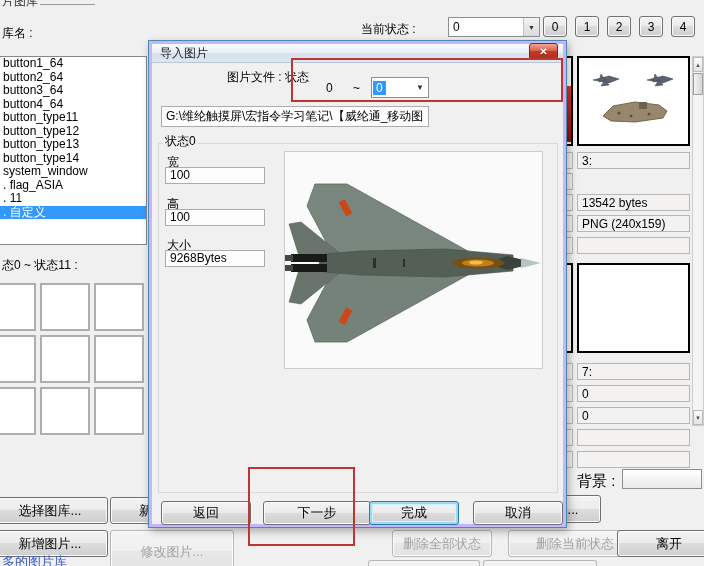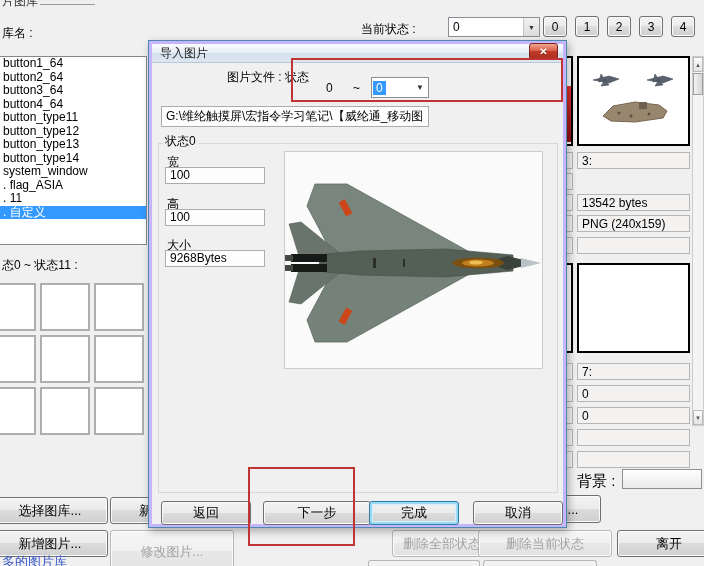--- a/index.html
+++ b/index.html
@@ -174,21 +174,21 @@
   <div class="lbl" style="left:577px; top:472px; font-size:15px;">背景 :</div>
   <div class="abs" style="left:622px; top:469px; width:80px; height:20px; border:1px solid #8b9097; background:linear-gradient(#ffffff,#e9e9e9);"></div>
 
   <div class="scroll">
     <div class="sbtn" style="top:0;">▲</div>
     <div class="sthumb"></div>
     <div class="sbtn" style="bottom:0;">▼</div>
   </div>
 
   <div class="btn disabled" style="left:368px; top:530px; width:100px; height:27px;margin-left:24px;">删除全部状态</div>
-  <div class="btn disabled" style="left:478px; top:530px; width:134px; height:27px;">删除当前状态</div>
+  <div class="btn disabled" style="left:508px; top:530px; width:134px; height:27px;">删除当前状态</div>
   <div class="btn" style="left:617px; top:530px; width:104px; height:27px;">离开</div>
   <div class="partial-btn-top" style="left:368px; top:560px; width:112px;"></div>
   <div class="partial-btn-top" style="left:483px; top:560px; width:114px;"></div>
 
   <div class="dialog">
     <div class="dlg-title">
       <span style="padding-left:8px; color:#1b1b1b;">导入图片</span>
     </div>
     <div class="close-btn">
       <span>✕</span>

